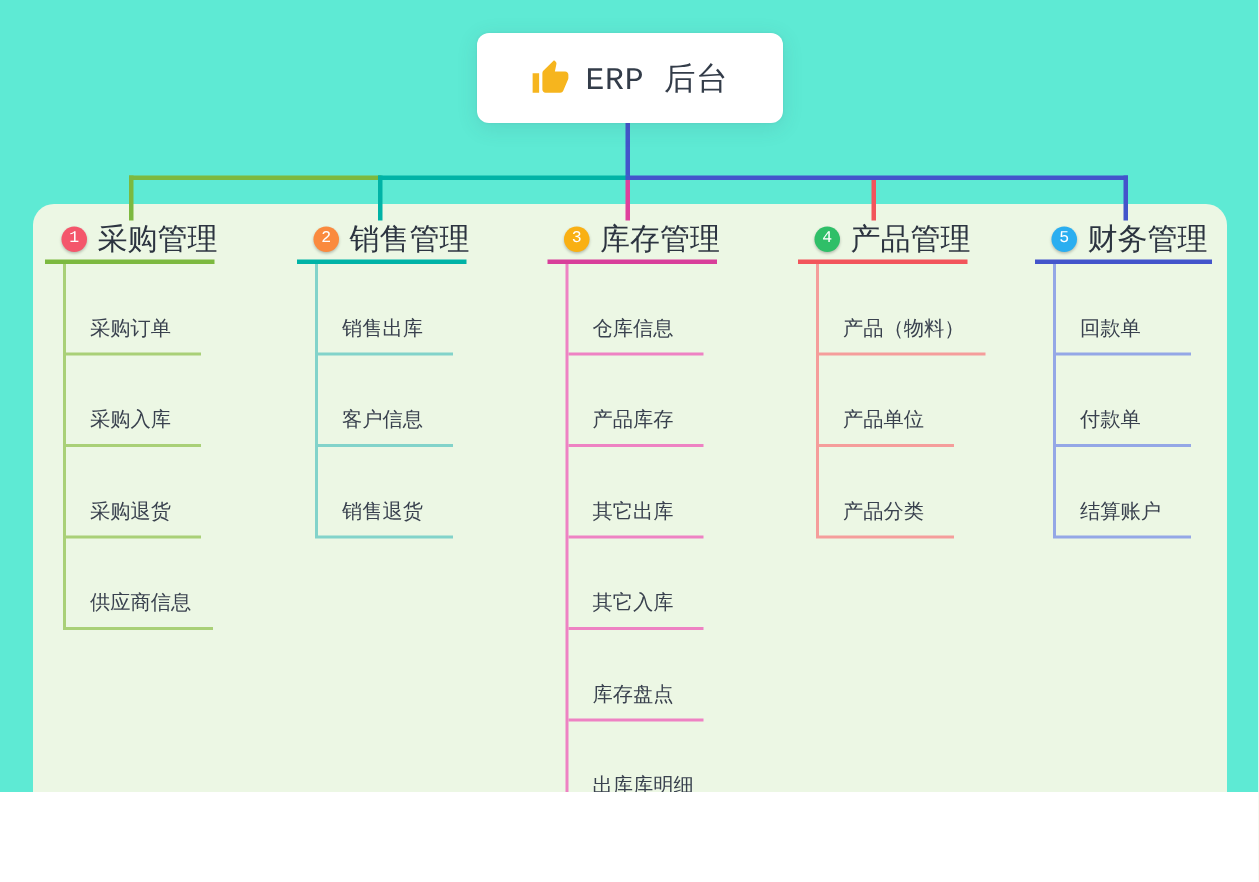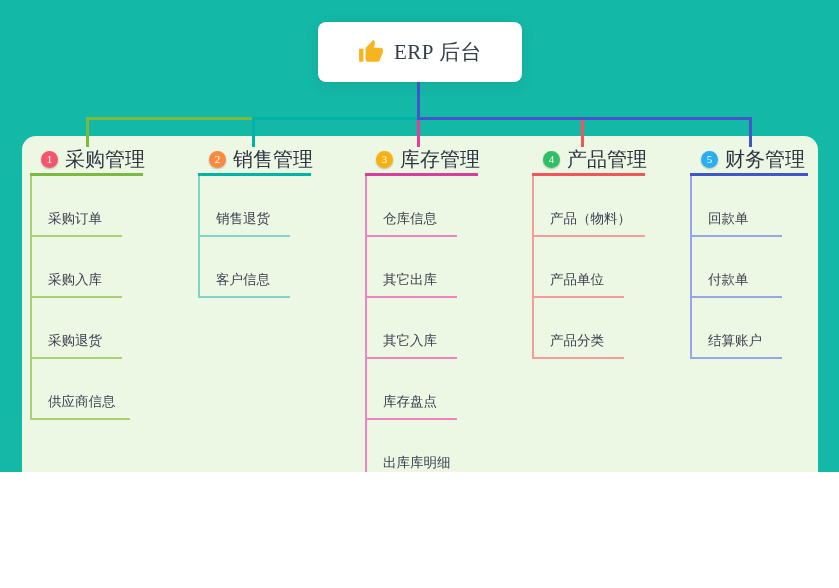--- a/index.html
+++ b/index.html
@@ -1,18 +1,18 @@
 <!DOCTYPE html>
 <html><head>
 <meta charset="utf-8">
 <style>
   html,body{margin:0;padding:0;background:#fff;}
   .stage{
-    position:relative;width:839px;height:472px;background:#14b8a6;
-    font-family:Liberation Serif, serif;overflow:hidden;
+    position:relative;width:839px;height:528px;background:#5eead4;
+    font-family:Liberation Mono, monospace;overflow:hidden;
   }
   .panel{
     position:absolute;left:22px;top:136px;width:796px;height:432px;
     background:#ecf7e4;border-radius:14px;z-index:0;
   }
   
   .root-card{
     position:absolute;left:318px;top:22px;width:204px;height:60px;background:#ffffff;
     border-radius:8px;box-shadow:0 3px 14px rgba(60,70,90,.12),0 0 2px rgba(60,70,90,.08);
     display:flex;align-items:center;justify-content:center;gap:10px;z-index:3;
@@ -30,21 +30,21 @@
     box-sizing:border-box;display:flex;align-items:center;gap:7px;height:30px;
     padding-left:11px;width:113px;border-bottom:3px solid var(--line,#999);cursor:pointer;
   }
   .b5 .branch-header{width:118px;}
   .badge{
     flex:0 0 auto;width:17px;height:17px;border-radius:50%;background:var(--badge,#888);
     color:#fff;font-size:11px;line-height:17px;text-align:center;
     box-shadow:0 1px 2px rgba(0,0,0,.25);
   }
   .branch-title{font-size:20px;color:#2c3440;font-weight:500;white-space:nowrap;}
-  .kids{border-left:2px solid var(--kid,#bbb);width:max-content;}
+  .kids{margin-left:12px;border-left:2px solid var(--kid,#bbb);width:max-content;}
   .kid{
     box-sizing:content-box;height:52px;display:flex;align-items:flex-end;
     padding:0 14px 7px 16px;border-bottom:2px solid var(--kid,#bbb);
     font-size:13.5px;color:#39414e;white-space:nowrap;width:max-content;min-width:60px;cursor:pointer;
   }
 </style>
 </head>
 <body>
 
 <div class="stage">
@@ -82,32 +82,34 @@
       <div class="kid">供应商信息</div>
     </div>
   </div>
 
   <div class="branch b2" style="--line: #00b3a6; --kid: #82d3ca; --badge: #fa8a3e;">
     <div class="branch-header">
       <span class="badge">2</span>
       <span class="branch-title">销售管理</span>
     </div>
     <div class="kids">
+      <div class="kid">销售出库</div>
+      <div class="kid">客户信息</div>
       <div class="kid">销售退货</div>
-      <div class="kid">客户信息</div>
     </div>
   </div>
 
   <div class="branch b3" style="--line: #d83f9a; --kid: #ee82c3; --badge: #f9b013;">
     <div class="branch-header">
       <span class="badge">3</span>
       <span class="branch-title">库存管理</span>
     </div>
     <div class="kids">
       <div class="kid">仓库信息</div>
+      <div class="kid">产品库存</div>
       <div class="kid">其它出库</div>
       <div class="kid">其它入库</div>
       <div class="kid">库存盘点</div>
       <div class="kid">出库库明细</div>
     </div>
   </div>
 
   <div class="branch b4" style="--line: #f2555b; --kid: #f59d9b; --badge: #2fbf68;">
     <div class="branch-header">
       <span class="badge">4</span>

